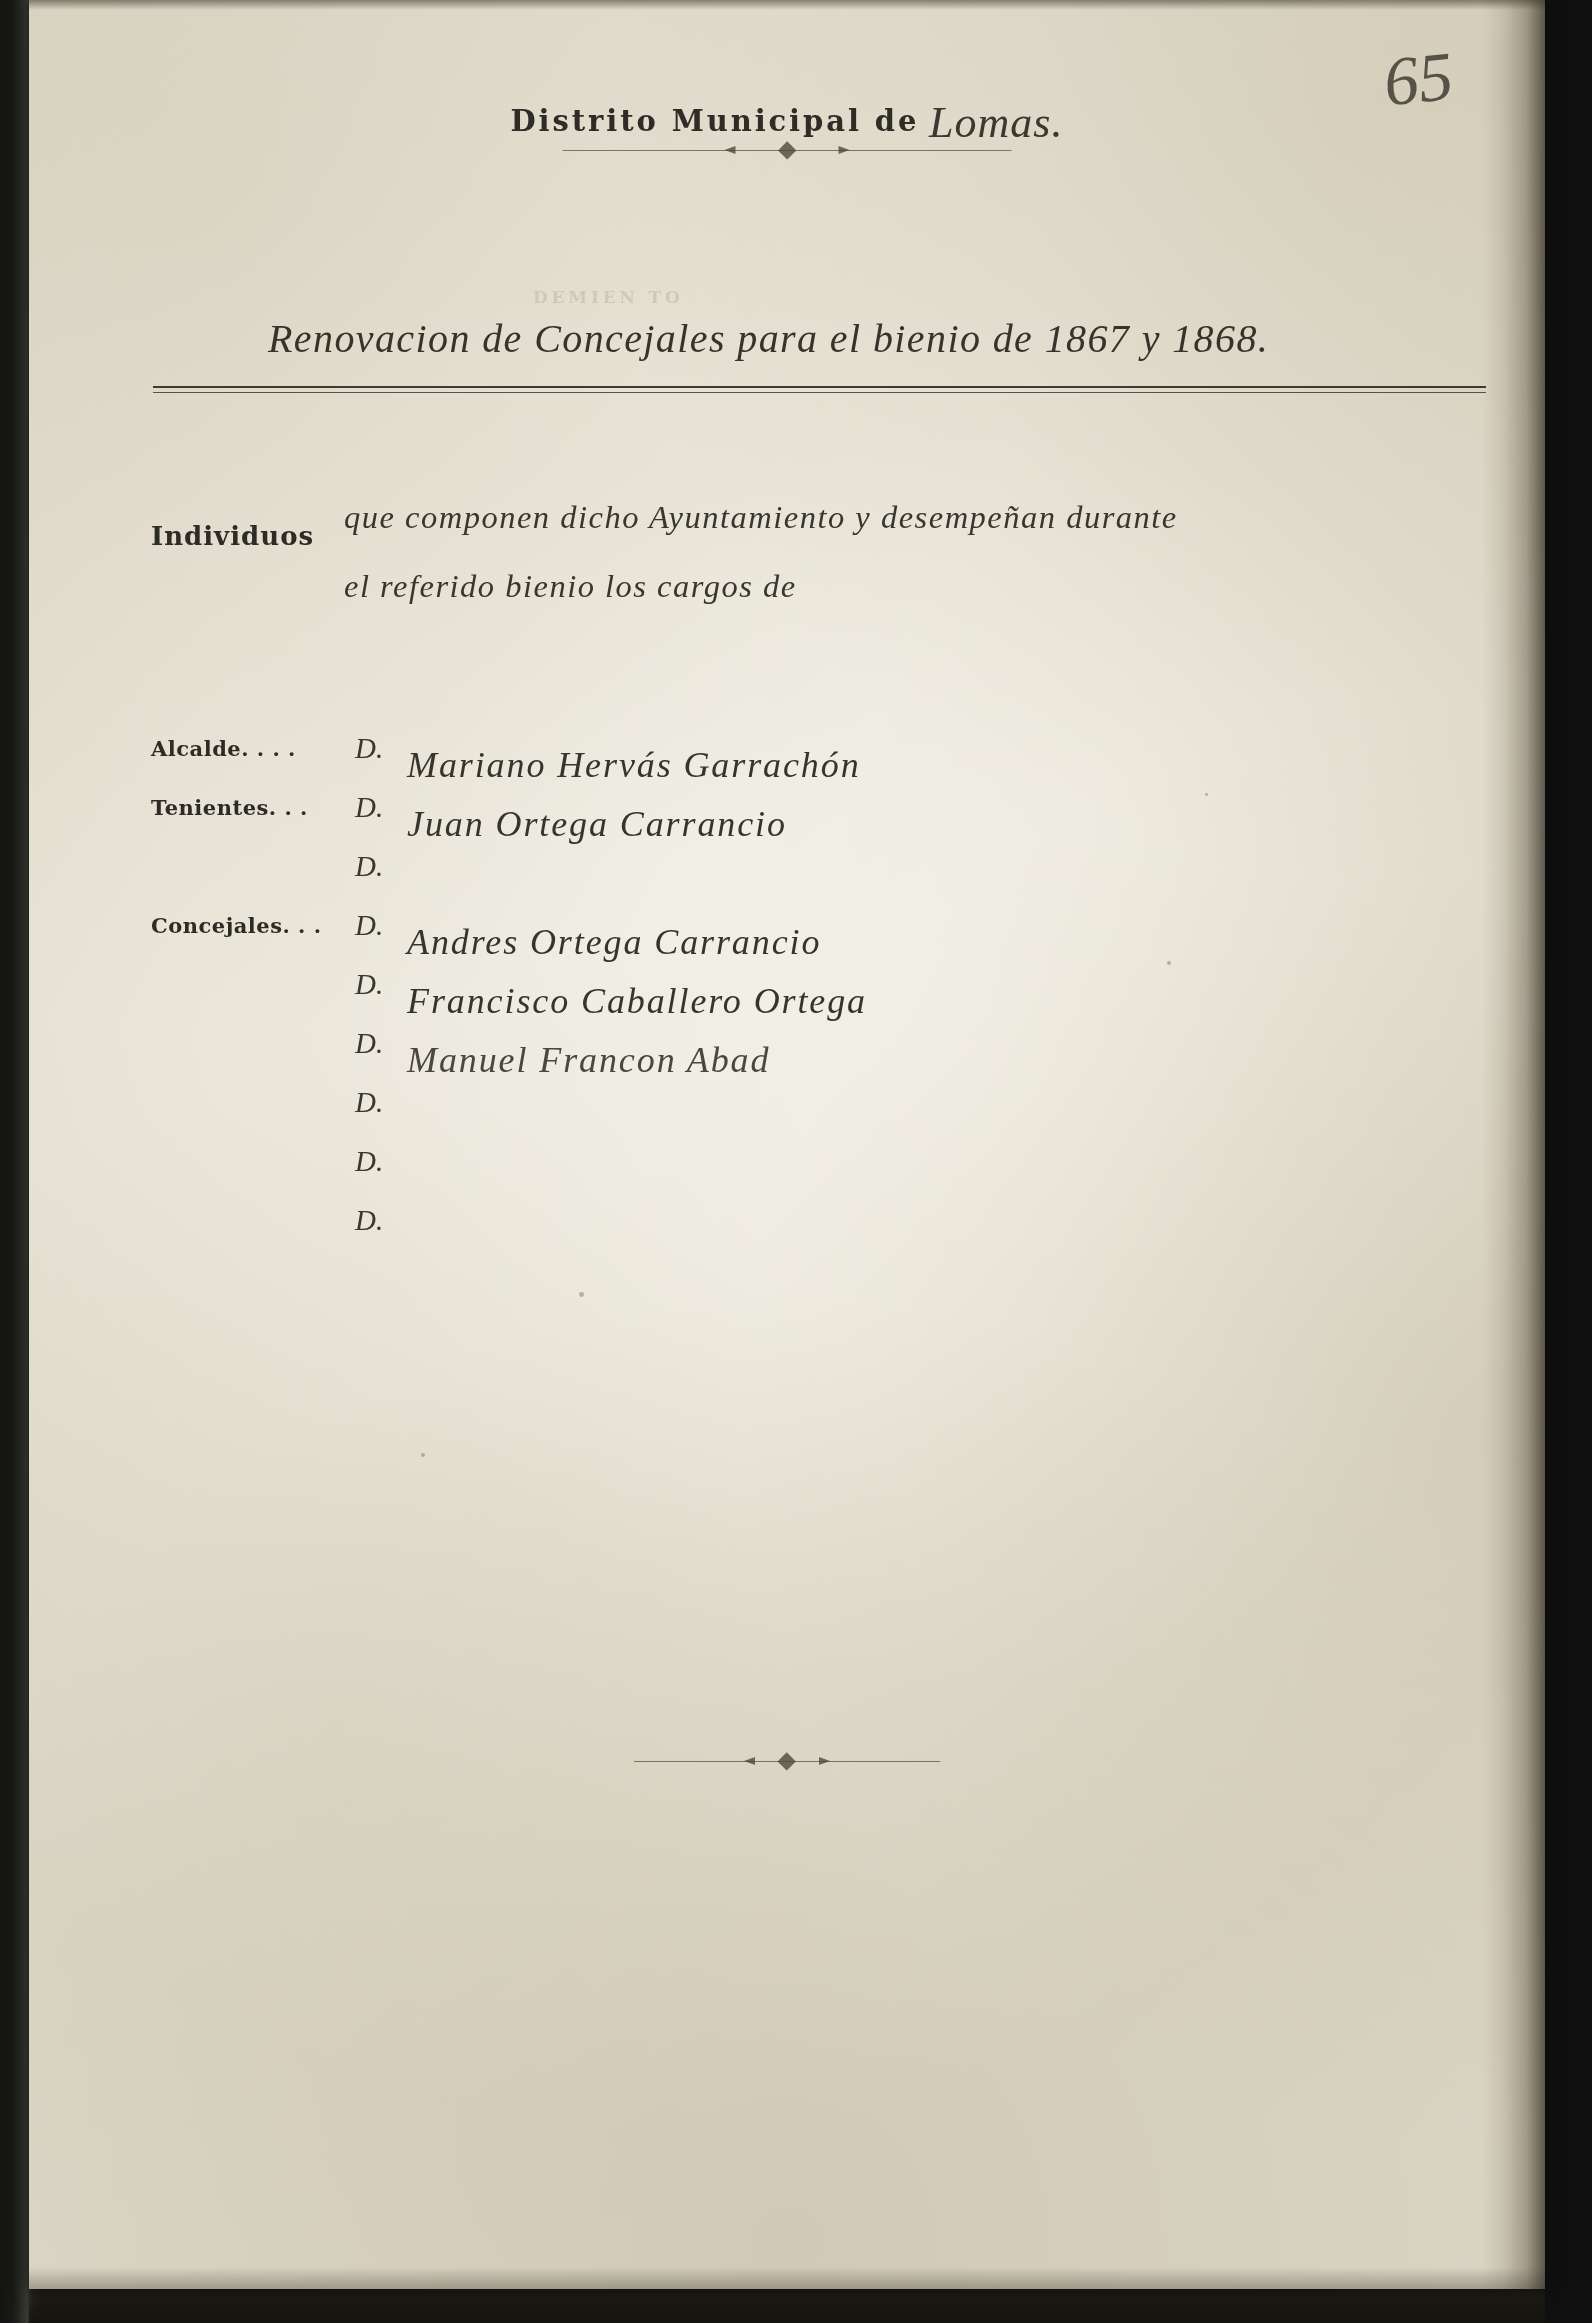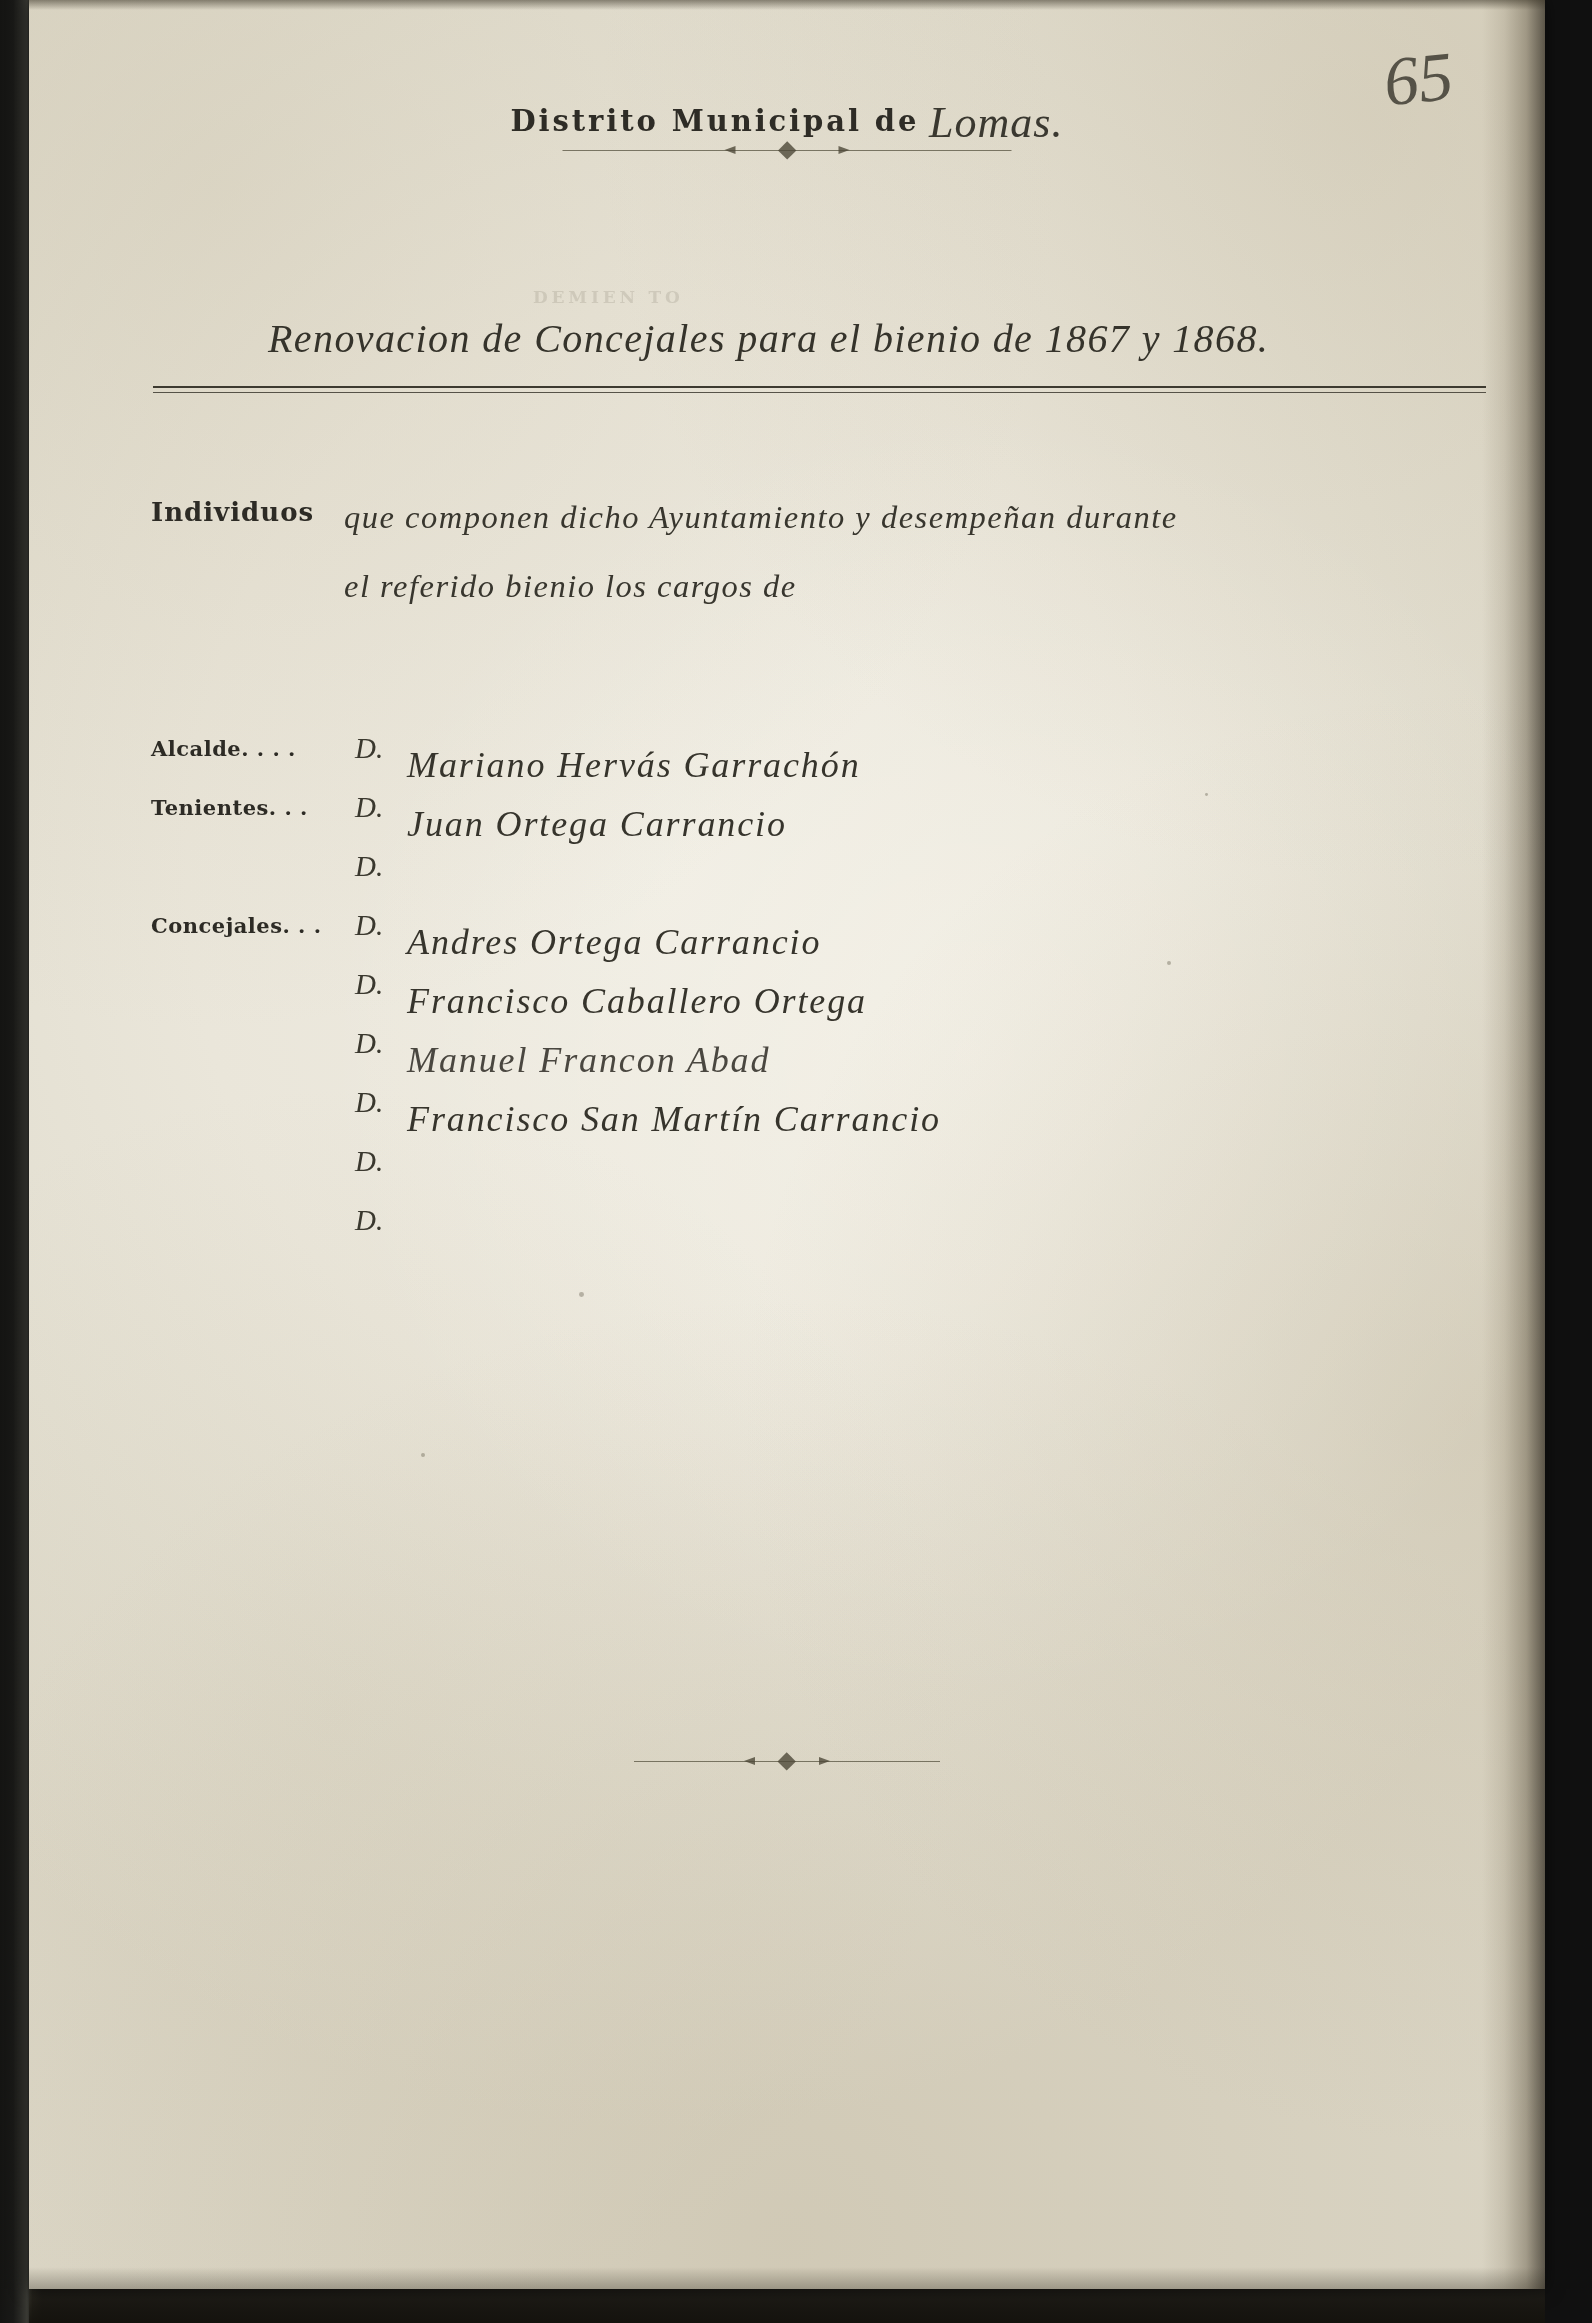--- a/index.html
+++ b/index.html
@@ -168,21 +168,21 @@
     position: absolute; left: 0; right: 0; height: 1.9px;
     background: #3d3a30; display: block;
   }
   .double-rule i:nth-child(1) { top: 0; }
   .double-rule i:nth-child(2) { top: 5.7px; height: 1px; opacity: .85; }
 
   
   .intro-label {
     position: absolute;
     left: 122px;
-    top: 497px;
+    top: 521px;
     font-family: "DejaVu Serif", serif;
     font-weight: 700;
     font-size: 26px;
     letter-spacing: 1px;
     color: #2d2b25;
   }
   .intro-line1 {
     position: absolute;
     left: 315px;
     top: 499px;
@@ -371,21 +371,20 @@
 
       <div class="roster-row">
         <span class="role"></span>
         <span class="dleader">D.</span>
         <span class="name faint">Manuel Francon Abad</span>
       </div>
 
       <div class="roster-row">
         <span class="role"></span>
         <span class="dleader">D.</span>
-        <span class="name">Francisco San Martín Carrancio</span>
       </div>
 
       <div class="roster-row">
         <span class="role"></span>
         <span class="dleader">D.</span>
         <span class="name"></span>
       </div>
 
       <div class="roster-row">
         <span class="role"></span>

